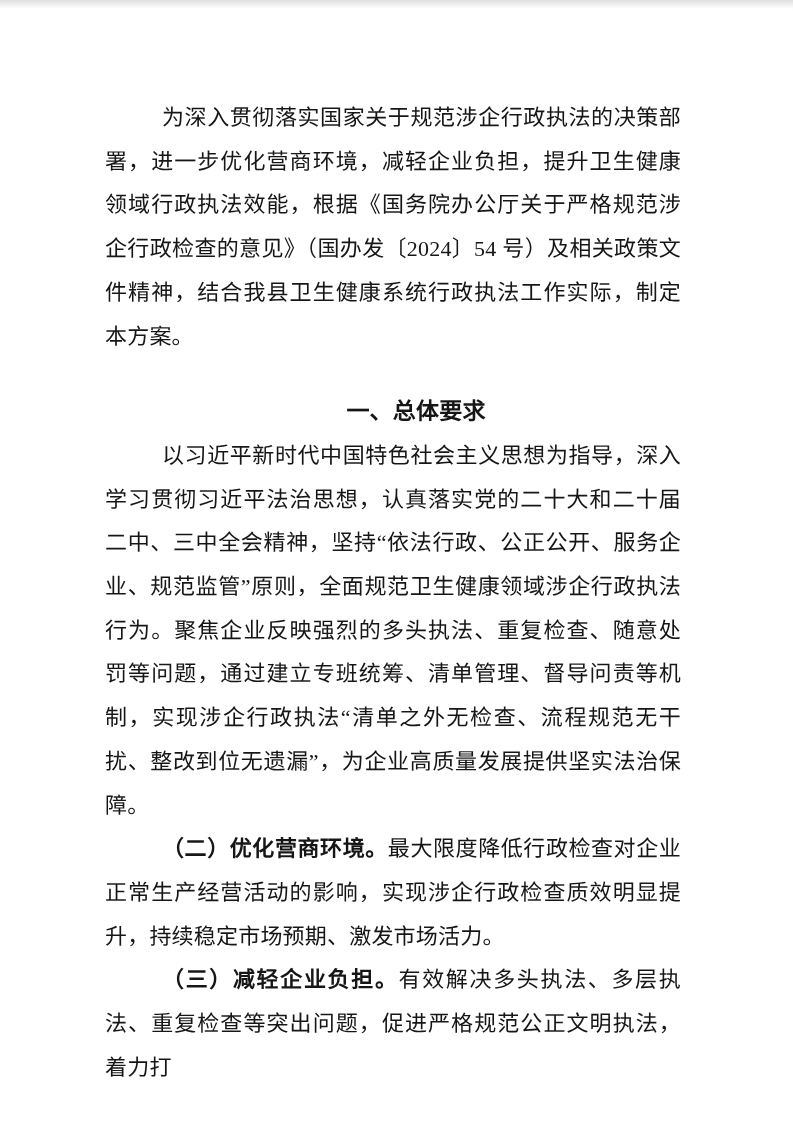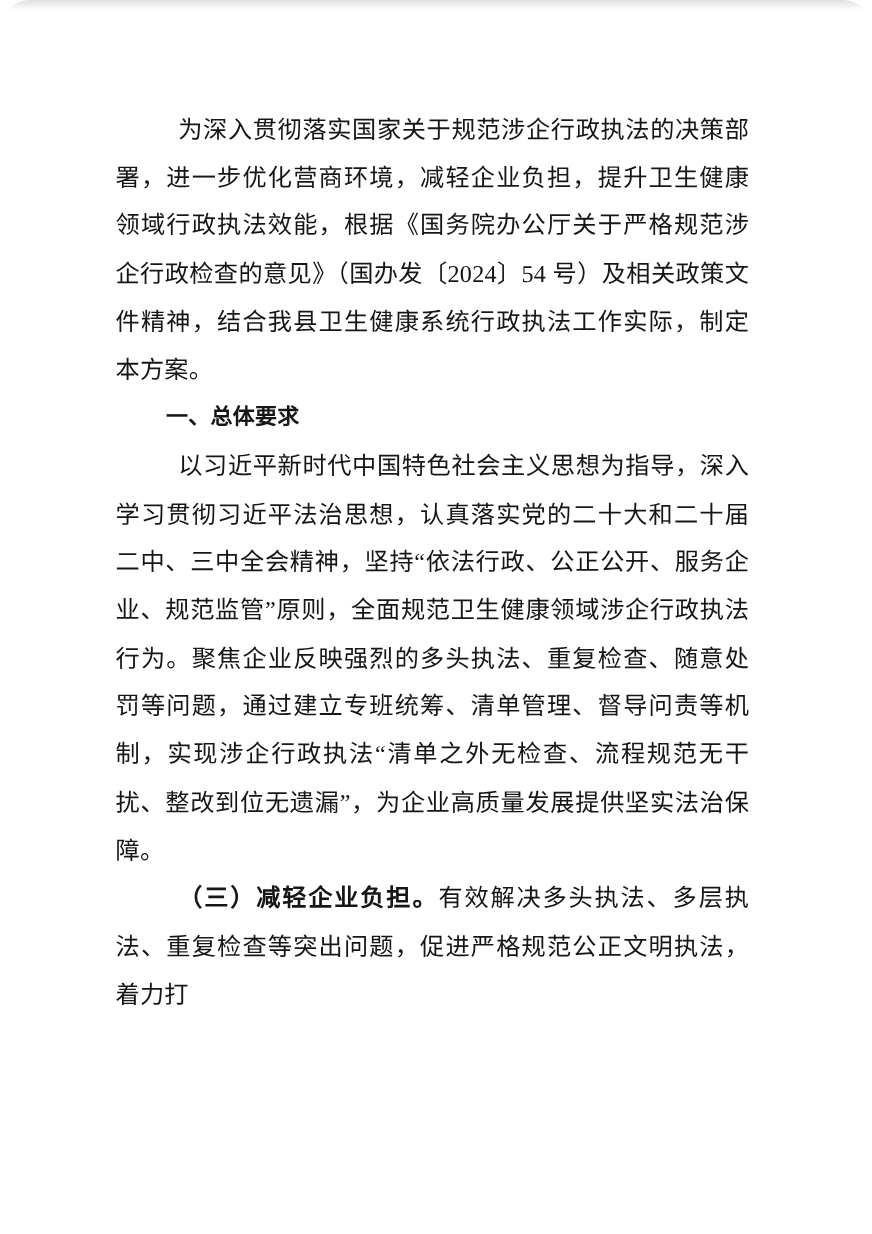--- a/index.html
+++ b/index.html
@@ -8,21 +8,20 @@
     background: #ffffff;
   }
   .page {
     position: relative;
     width: 793px;
     height: 1122px;
     background: #ffffff;
     overflow: hidden;
     font-family: "Liberation Serif", serif;
     color: #161616;
-    border-radius: 27px;
   }
   .scan-shade {
     position: absolute;
     top: 0; left: 0; right: 0;
     height: 9px;
     background: linear-gradient(to bottom, rgba(150,150,150,0.30), rgba(255,255,255,0));
     pointer-events: none;
   }
   .content {
     position: absolute;
@@ -37,40 +36,42 @@
     margin: 0;
     padding: 0;
     text-align: justify;
     text-justify: inter-ideograph;
   }
   p.para-body, p.para-item {
     text-indent: 57px;
   }
   p.para-heading {
     text-indent: 46px;
-    text-align: left;
+    text-align: center;
     font-family: "Liberation Sans", sans-serif;
     font-weight: 700;
-    font-size: 20px;
+    font-size: 23px;
+    margin-top: 32px;
   }
   .item-lead {
     font-weight: 700;
   }
 </style>
 </head>
 <body>
 
 <div class="page">
   <div class="scan-shade"></div>
   <div class="content">
 
     <p class="para-body">为深入贯彻落实国家关于规范涉企行政执法的决策部署，进一步优化营商环境，减轻企业负担，提升卫生健康领域行政执法效能，根据《国务院办公厅关于严格规范涉企行政检查的意见》（国办发〔2024〕54 号）及相关政策文件精神，结合我县卫生健康系统行政执法工作实际，制定本方案。</p>
 
     <p class="para-heading">一、总体要求</p>
 
     <p class="para-body">以习近平新时代中国特色社会主义思想为指导，深入学习贯彻习近平法治思想，认真落实党的二十大和二十届二中、三中全会精神，坚持“依法行政、公正公开、服务企业、规范监管”原则，全面规范卫生健康领域涉企行政执法行为。聚焦企业反映强烈的多头执法、重复检查、随意处罚等问题，通过建立专班统筹、清单管理、督导问责等机制，实现涉企行政执法“清单之外无检查、流程规范无干扰、整改到位无遗漏”，为企业高质量发展提供坚实法治保障。</p>
 
 
+    <p class="para-item"><span class="item-lead">（二）优化营商环境。</span><span>最大限度降低行政检查对企业正常生产经营活动的影响，实现涉企行政检查质效明显提升，持续稳定市场预期、激发市场活力。</span></p>
 
     <p class="para-item"><span class="item-lead">（三）减轻企业负担。</span><span>有效解决多头执法、多层执法、重复检查等突出问题，促进严格规范公正文明执法，着力打</span></p>
 
   </div>
 </div>
 
 </body></html>

